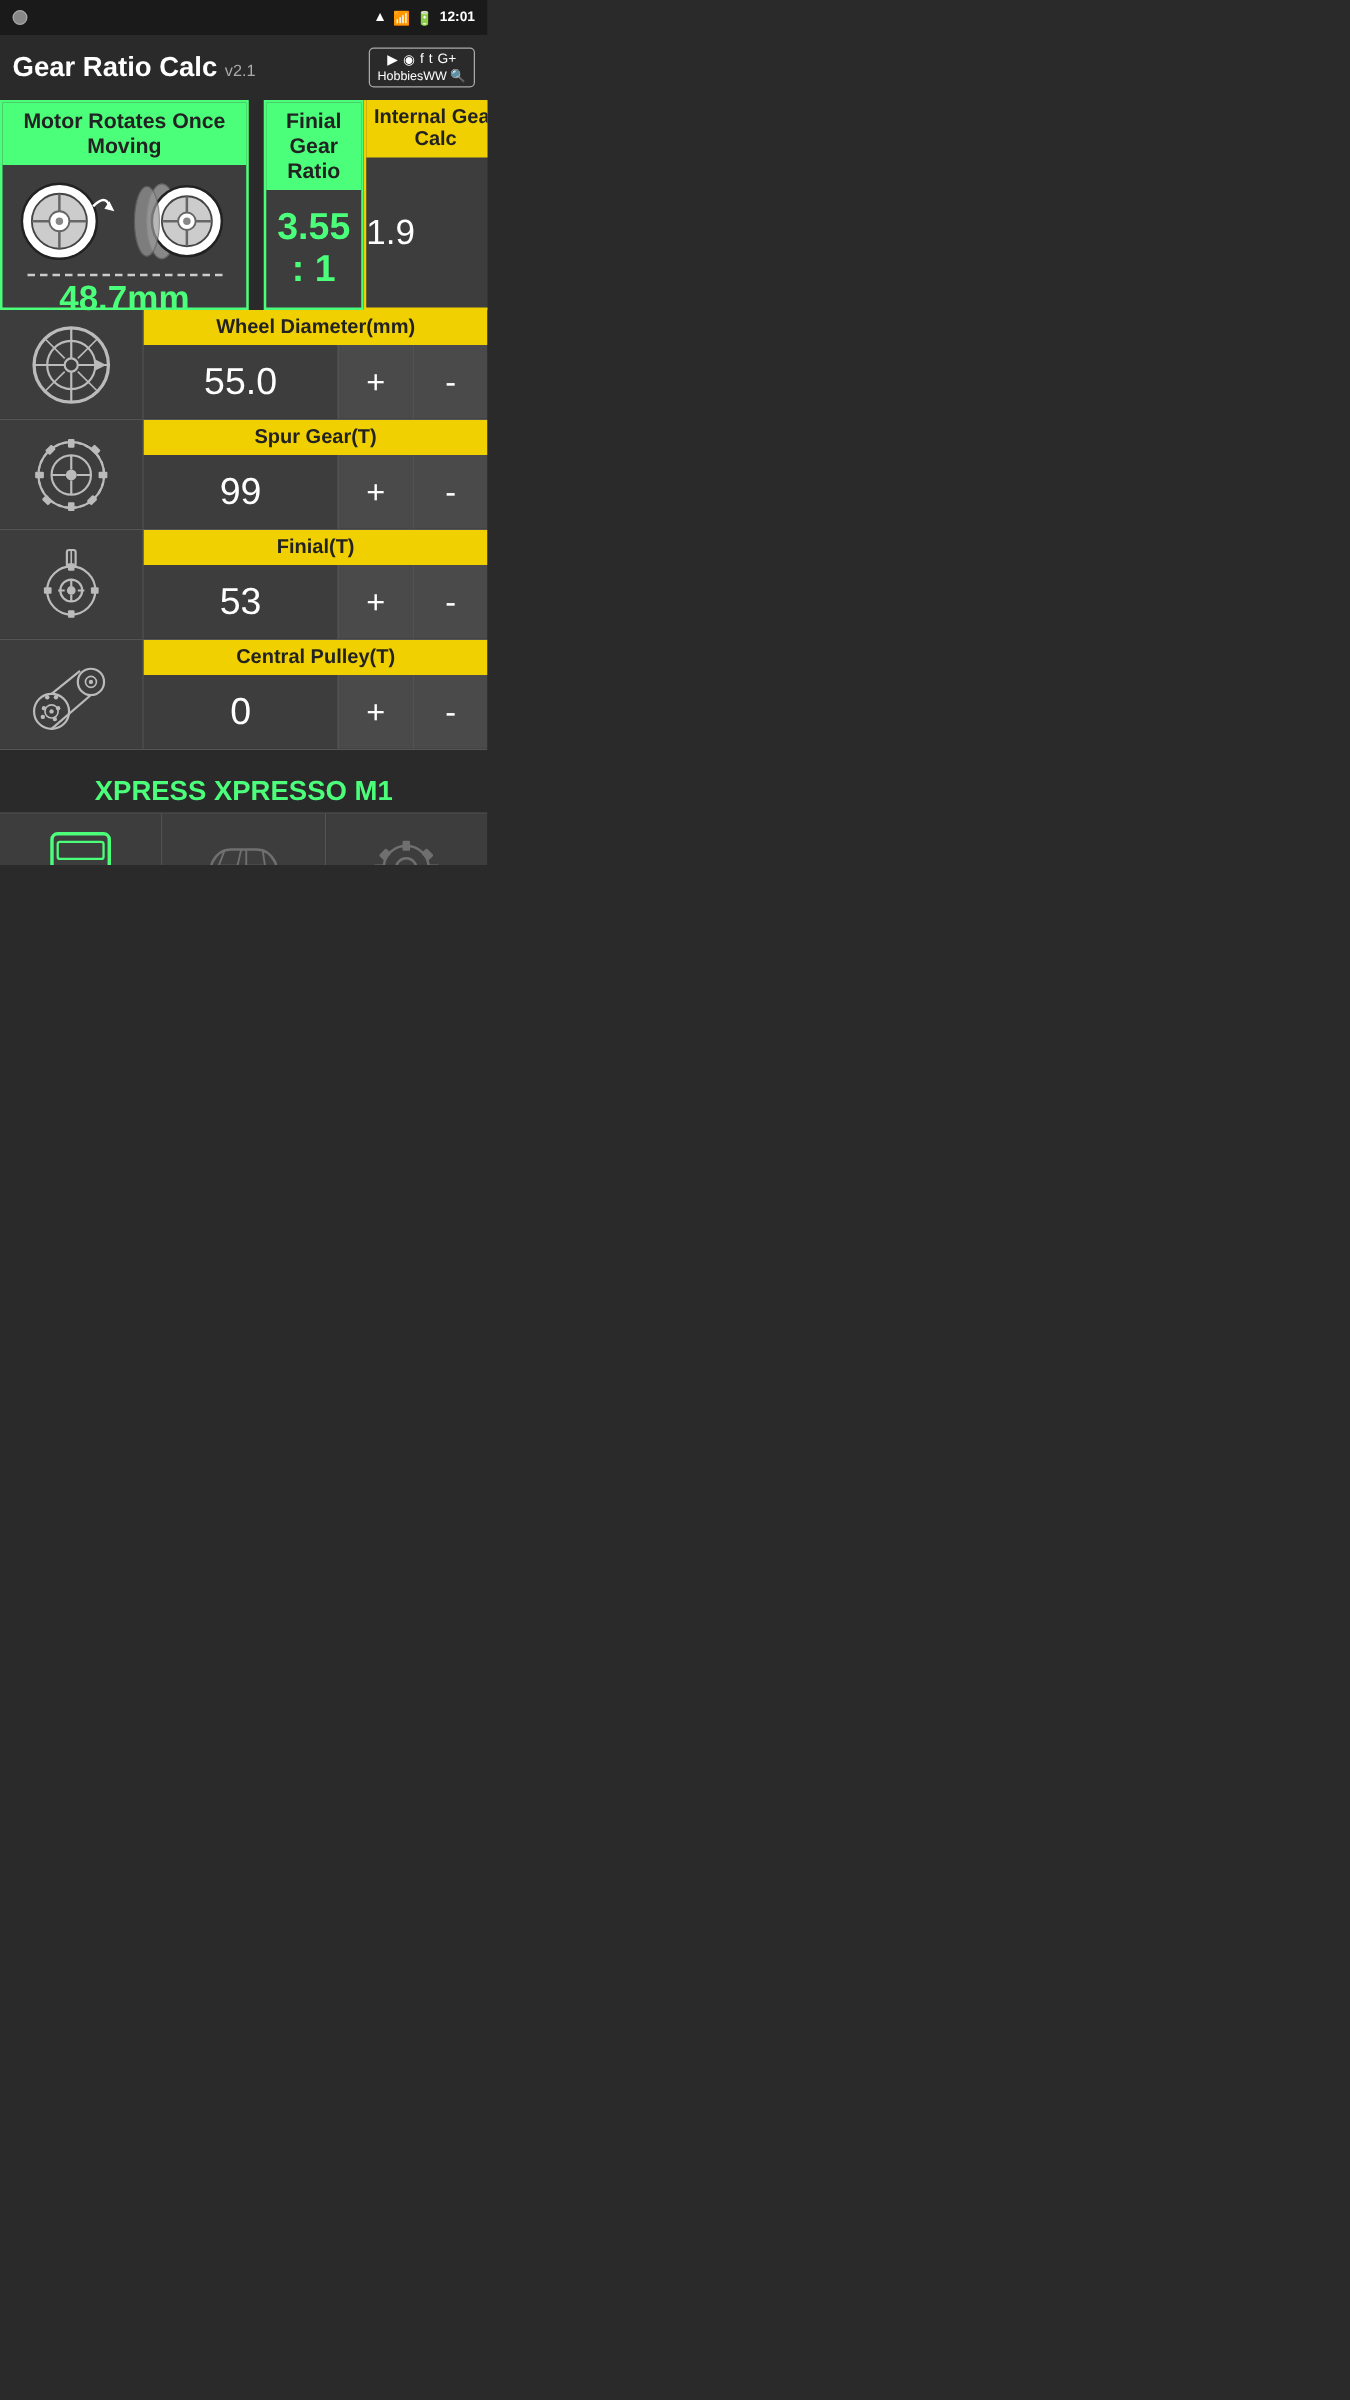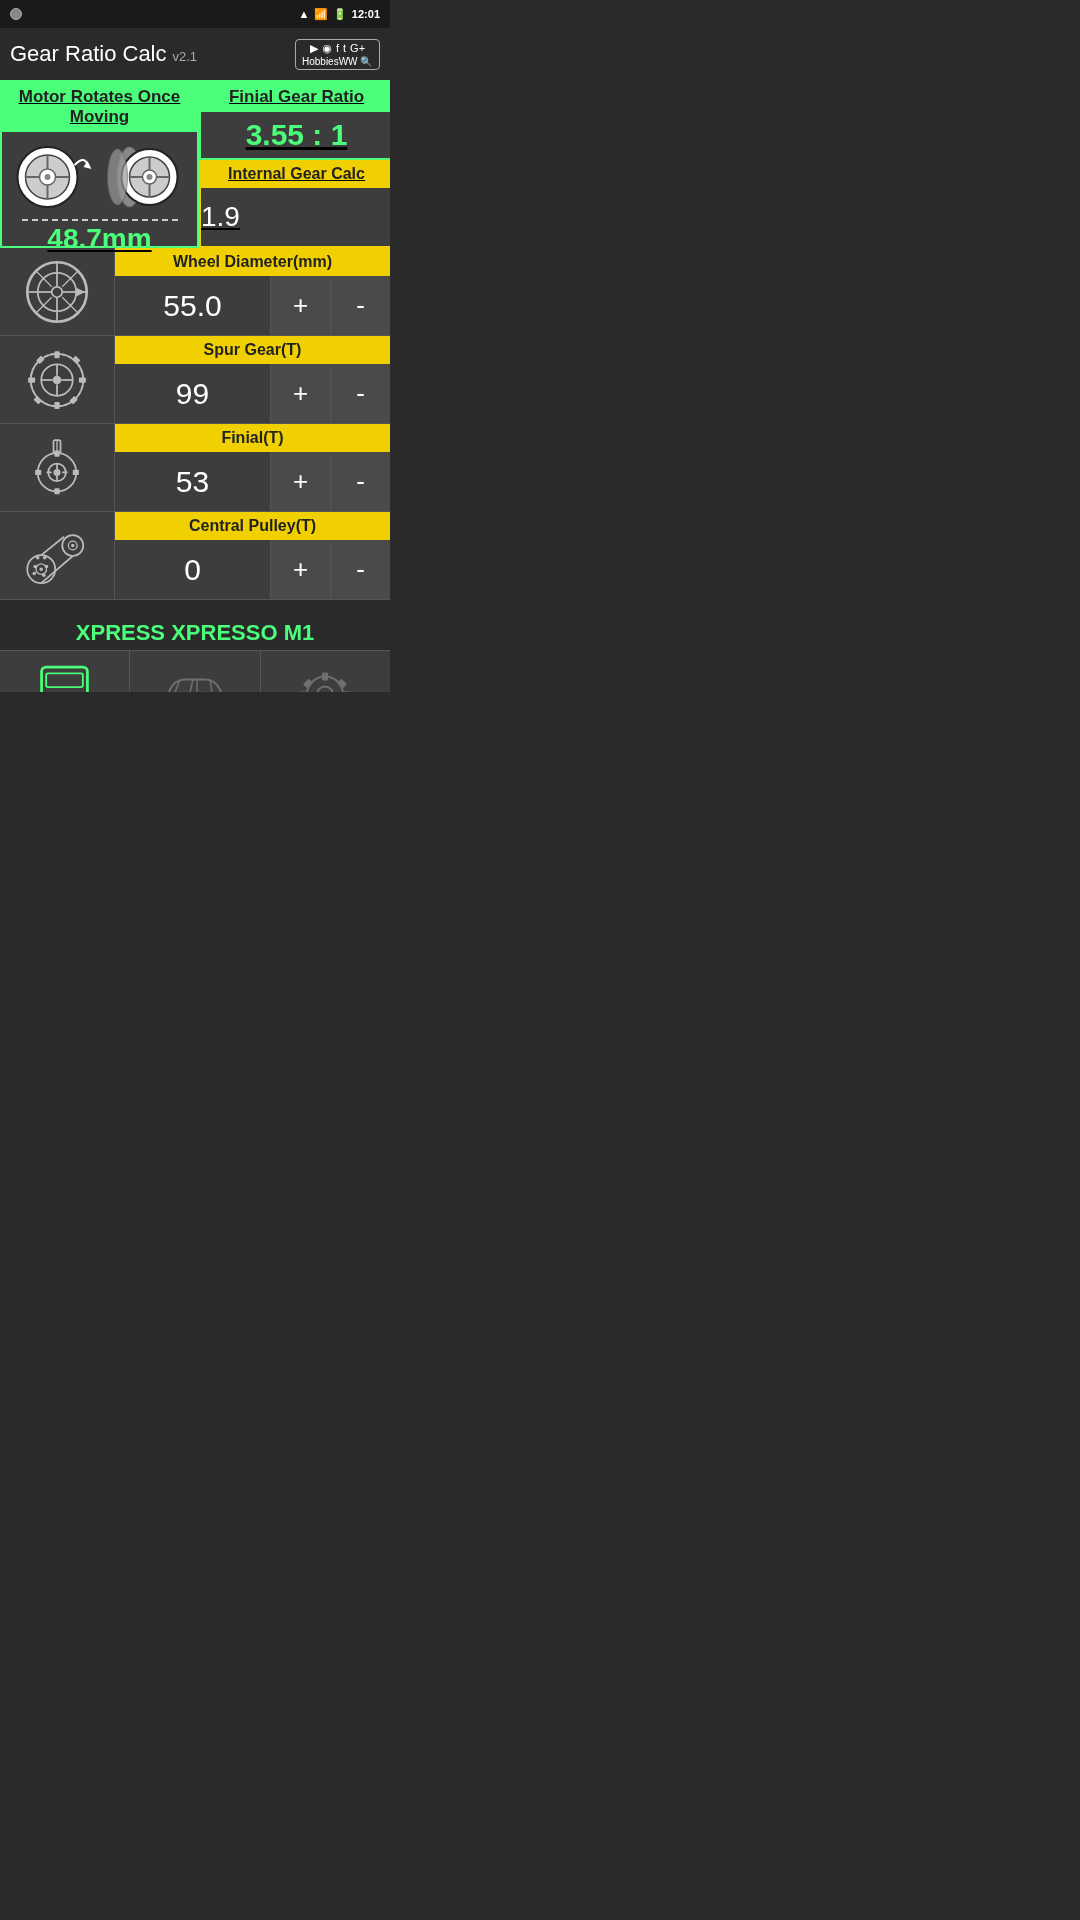--- a/index.html
+++ b/index.html
@@ -31,21 +31,21 @@
       height: 52px;
       background: #2a2a2a;
       display: flex;
       align-items: center;
       justify-content: space-between;
       padding: 0 10px;
     }
     .app-title {
       color: white;
       font-size: 22px;
-      font-weight: normal;
+      font-weight: bold;
     }
     .app-version {
       color: #aaa;
       font-size: 13px;
       margin-left: 6px;
     }
     .social-bar {
       background: #2a2a2a;
       border: 1.5px solid #aaa;
       border-radius: 4px;
@@ -66,22 +66,21 @@
       font-size: 10px;
       display: flex;
       align-items: center;
       gap: 3px;
     }
 
     
     .top-section {
       display: flex;
       height: 168px;
-      gap: 0;
-      text-decoration: underline;
+      gap: 12px;
     }
     .motor-panel {
       background: #3d3d3d;
       flex: 1;
       border: 2px solid #4cff7a;
       display: flex;
       flex-direction: column;
       align-items: center;
       position: relative;
       padding-bottom: 4px;
@@ -112,21 +111,21 @@
     .distance-value {
       color: #4cff7a;
       font-size: 28px;
       font-weight: bold;
       text-align: center;
     }
 
     .right-panels {
       flex: 0 0 195px;
       display: flex;
-      flex-direction: column;
+      flex-direction: row;
     }
     .gear-ratio-panel {
       background: #3d3d3d;
       border: 2px solid #4cff7a;
       flex: 0 0 80px;
       display: flex;
       flex-direction: column;
     }
     .gear-ratio-label {
       background: #4cff7a;

